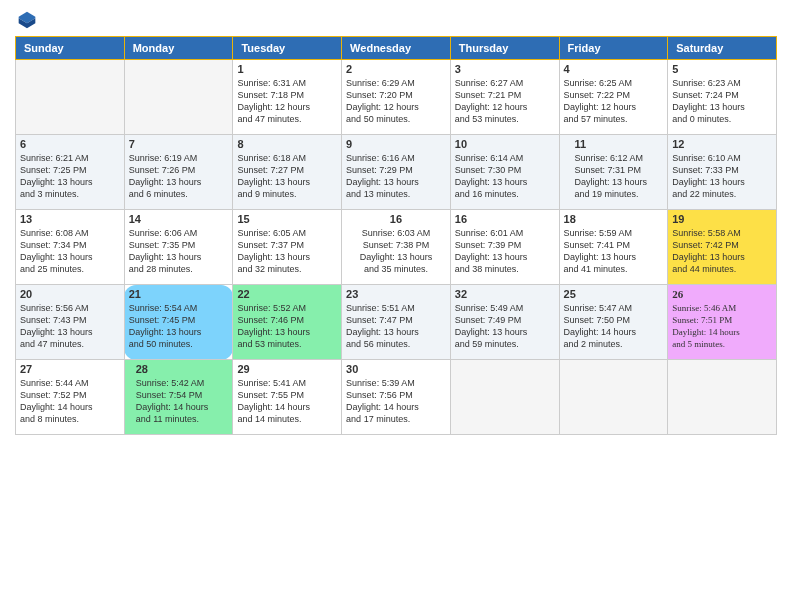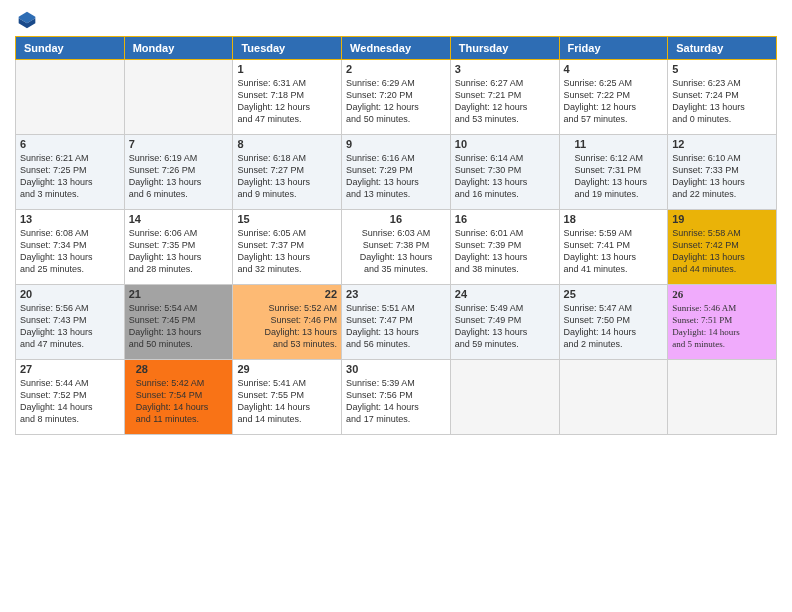--- a/index.html
+++ b/index.html
@@ -201,61 +201,61 @@
             <div class="day-info">Sunrise: 6:03 AM<br>Sunset: 7:38 PM<br>Daylight: 13 hours<br>and 35 minutes.</div>
           </td>
           <td style="background: rgb(255, 255, 255);">
             <div class="day-number">16</div>
             <div class="day-info">Sunrise: 6:01 AM<br>Sunset: 7:39 PM<br>Daylight: 13 hours<br>and 38 minutes.</div>
           </td>
           <td style="background: rgb(255, 255, 255);">
             <div class="day-number">18</div>
             <div class="day-info">Sunrise: 5:59 AM<br>Sunset: 7:41 PM<br>Daylight: 13 hours<br>and 41 minutes.</div>
           </td>
-          <td style="background: #eab308;">
+          <td style="background: #fde047;">
             <div class="day-number">19</div>
             <div class="day-info">Sunrise: 5:58 AM<br>Sunset: 7:42 PM<br>Daylight: 13 hours<br>and 44 minutes.</div>
           </td>
         </tr>
         <tr>
           <td style="background: rgb(240, 244, 248);">
             <div class="day-number">20</div>
             <div class="day-info">Sunrise: 5:56 AM<br>Sunset: 7:43 PM<br>Daylight: 13 hours<br>and 47 minutes.</div>
           </td>
-          <td style="background: #a3a3a3;">
+          <td style="background: #7dd3fc; border-radius: 12px;">
             <div class="day-number">21</div>
             <div class="day-info">Sunrise: 5:54 AM<br>Sunset: 7:45 PM<br>Daylight: 13 hours<br>and 50 minutes.</div>
           </td>
-          <td style="background: #fdba74; text-align: right;">
+          <td style="background: #86efac;">
             <div class="day-number">22</div>
             <div class="day-info">Sunrise: 5:52 AM<br>Sunset: 7:46 PM<br>Daylight: 13 hours<br>and 53 minutes.</div>
           </td>
           <td style="background: rgb(240, 244, 248);">
             <div class="day-number">23</div>
             <div class="day-info">Sunrise: 5:51 AM<br>Sunset: 7:47 PM<br>Daylight: 13 hours<br>and 56 minutes.</div>
           </td>
           <td style="background: rgb(240, 244, 248);">
-            <div class="day-number">24</div>
+            <div class="day-number">32</div>
             <div class="day-info">Sunrise: 5:49 AM<br>Sunset: 7:49 PM<br>Daylight: 13 hours<br>and 59 minutes.</div>
           </td>
           <td style="background: rgb(240, 244, 248); margin-top: 24px;">
             <div class="day-number">25</div>
             <div class="day-info">Sunrise: 5:47 AM<br>Sunset: 7:50 PM<br>Daylight: 14 hours<br>and 2 minutes.</div>
           </td>
           <td style="background: #f0abfc; font-family: Liberation Serif, serif;">
             <div class="day-number">26</div>
             <div class="day-info">Sunrise: 5:46 AM<br>Sunset: 7:51 PM<br>Daylight: 14 hours<br>and 5 minutes.</div>
           </td>
         </tr>
         <tr>
           <td style="background: rgb(255, 255, 255);">
             <div class="day-number">27</div>
             <div class="day-info">Sunrise: 5:44 AM<br>Sunset: 7:52 PM<br>Daylight: 14 hours<br>and 8 minutes.</div>
           </td>
-          <td style="background: #f97316; padding-left: 11px;">
+          <td style="background: #86efac; padding-left: 11px;">
             <div class="day-number">28</div>
             <div class="day-info">Sunrise: 5:42 AM<br>Sunset: 7:54 PM<br>Daylight: 14 hours<br>and 11 minutes.</div>
           </td>
           <td style="background: rgb(255, 255, 255);">
             <div class="day-number">29</div>
             <div class="day-info">Sunrise: 5:41 AM<br>Sunset: 7:55 PM<br>Daylight: 14 hours<br>and 14 minutes.</div>
           </td>
           <td style="background: rgb(255, 255, 255);">
             <div class="day-number">30</div>
             <div class="day-info">Sunrise: 5:39 AM<br>Sunset: 7:56 PM<br>Daylight: 14 hours<br>and 17 minutes.</div>

